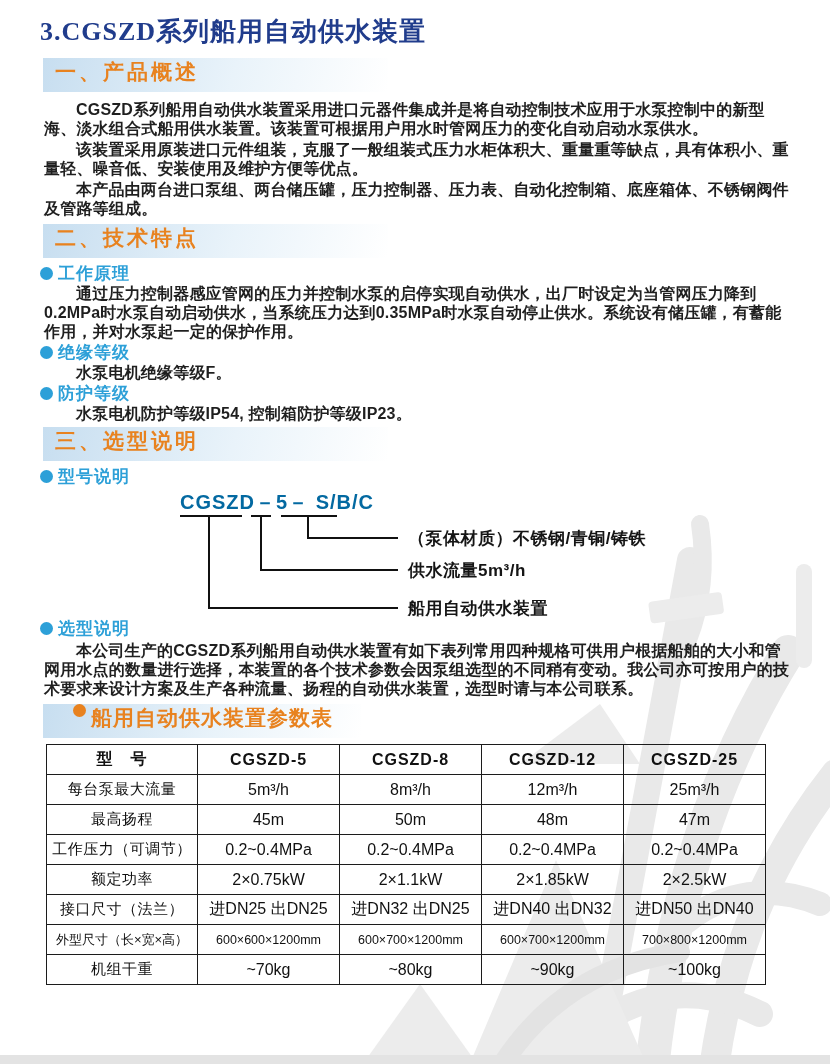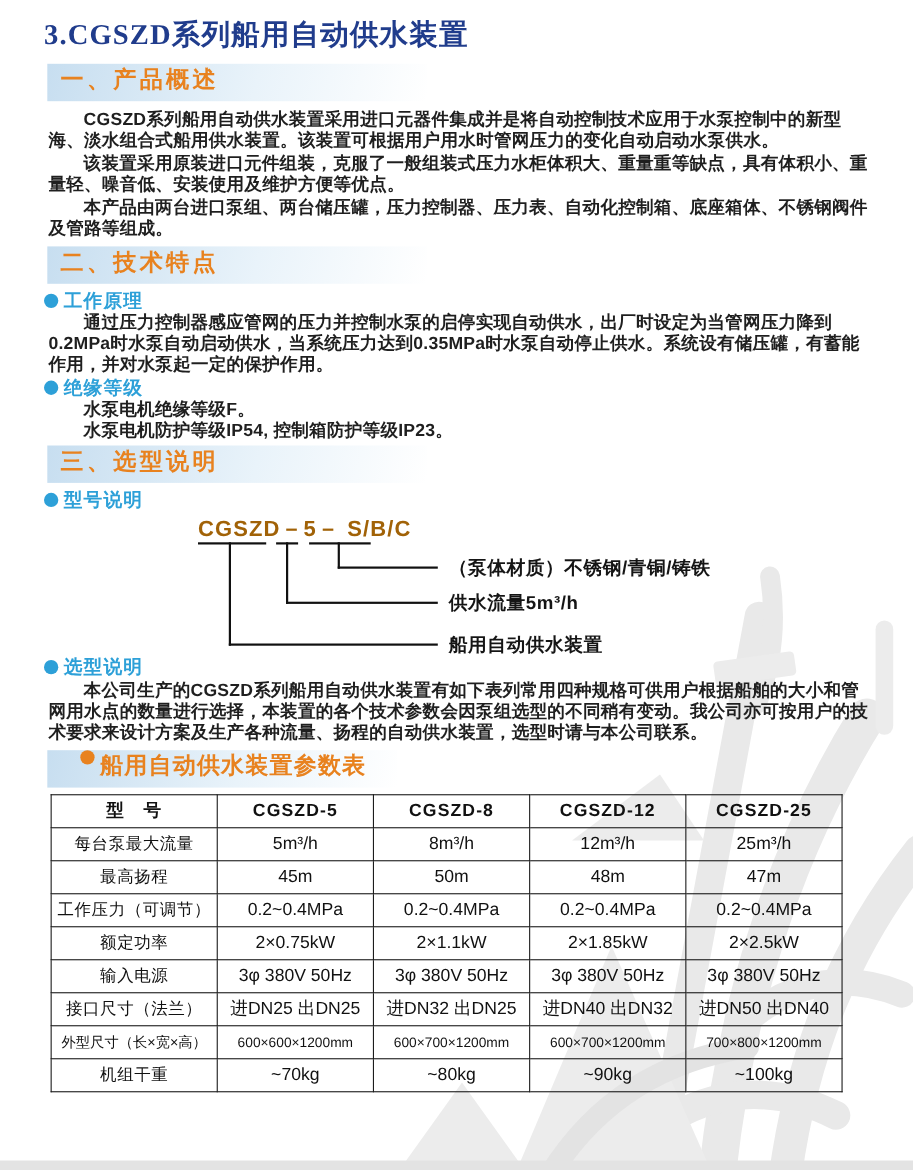--- a/index.html
+++ b/index.html
@@ -53,21 +53,21 @@
     margin:0 0 0 4px;
     font-size:16px;font-weight:600;line-height:19px;text-indent:2em;letter-spacing:0.2px;
   }
   .sel-text{margin:2px 40px 0 44px;}
   .bullet-standalone{margin:4px 0 0 40px;}
 
   
   .diagram{position:relative;height:128px;margin-top:2px;}
   .model-code{
     position:absolute;left:180px;top:0;
-    font-size:20px;font-weight:600;letter-spacing:1px;color:#a16207;
+    font-size:20px;font-weight:600;letter-spacing:1px;color:#0369a1;
   }
   .u{position:absolute;top:26px;height:2px;background:#111;}
   .u1{left:180px;width:62px;}
   .u2{left:251px;width:20px;}
   .u3{left:281px;width:56px;}
   .vl{position:absolute;width:2px;background:#111;}
   .v1{left:208px;top:26px;height:94px;}
   .v2{left:260px;top:26px;height:56px;}
   .v3{left:307px;top:26px;height:24px;}
   .hl{position:absolute;height:2px;background:#111;}
@@ -148,20 +148,24 @@
       <div class="bullet-row">
         <span class="dot"></span>
         <span class="blue-label">工作原理</span>
       </div>
       <p>通过压力控制器感应管网的压力并控制水泵的启停实现自动供水，出厂时设定为当管网压力降到0.2MPa时水泵自动启动供水，当系统压力达到0.35MPa时水泵自动停止供水。系统设有储压罐，有蓄能作用，并对水泵起一定的保护作用。</p>
       <div class="bullet-row">
         <span class="dot"></span>
         <span class="blue-label">绝缘等级</span>
       </div>
       <p>水泵电机绝缘等级F。</p>
+      <div class="bullet-row">
+        <span class="dot"></span>
+        <span class="blue-label">防护等级</span>
+      </div>
       <p>水泵电机防护等级IP54, 控制箱防护等级IP23。</p>
     </div>
 
     <div class="band" style="margin-top:4px;">
       <span class="band-text">三、选型说明</span>
     </div>
 
     <div class="bullet-row bullet-standalone">
       <span class="dot"></span>
       <span class="blue-label">型号说明</span>
@@ -232,27 +236,20 @@
         <td>0.2~0.4MPa</td>
       </tr>
       <tr>
         <td class="rowlabel">额定功率</td>
         <td>2×0.75kW</td>
         <td>2×1.1kW</td>
         <td>2×1.85kW</td>
         <td>2×2.5kW</td>
       </tr>
       <tr>
-        <td class="rowlabel">输入电源</td>
-        <td>3φ 380V 50Hz</td>
-        <td>3φ 380V 50Hz</td>
-        <td>3φ 380V 50Hz</td>
-        <td>3φ 380V 50Hz</td>
-      </tr>
-      <tr>
         <td class="rowlabel">接口尺寸（法兰）</td>
         <td>进DN25 出DN25</td>
         <td>进DN32 出DN25</td>
         <td>进DN40 出DN32</td>
         <td>进DN50 出DN40</td>
       </tr>
       <tr class="small">
         <td class="rowlabel">外型尺寸（长×宽×高）</td>
         <td>600×600×1200mm</td>
         <td>600×700×1200mm</td>

